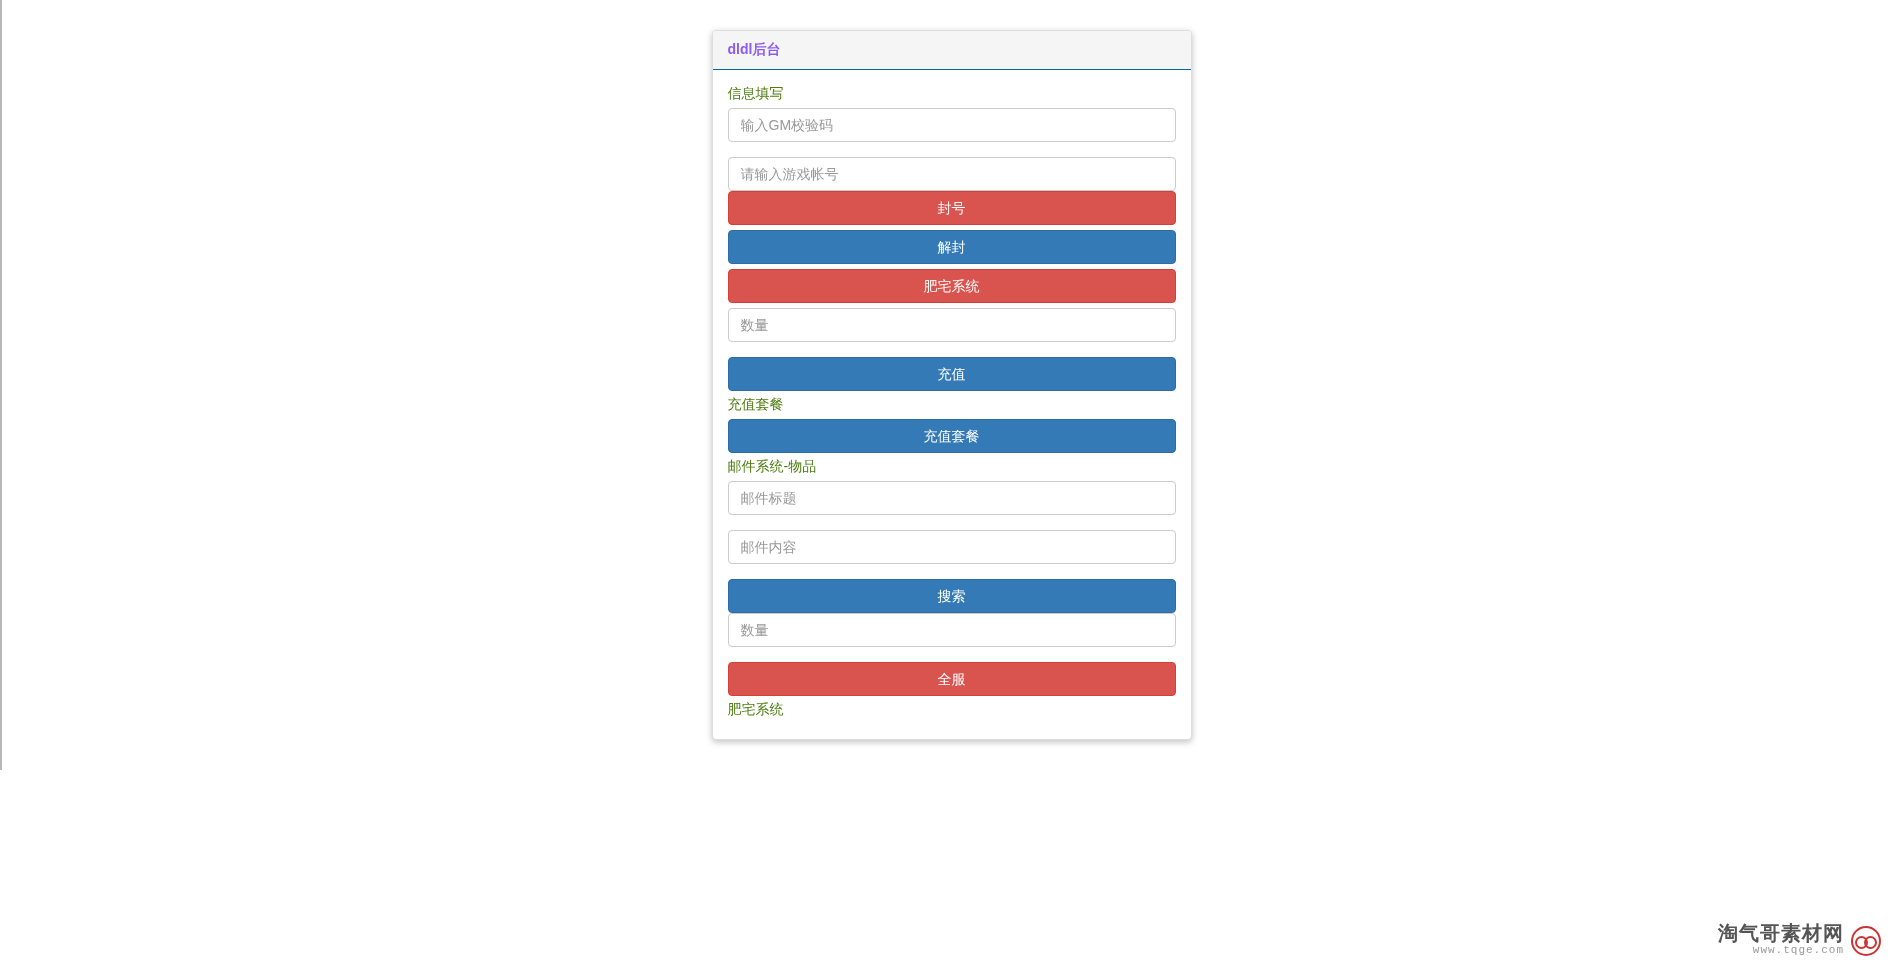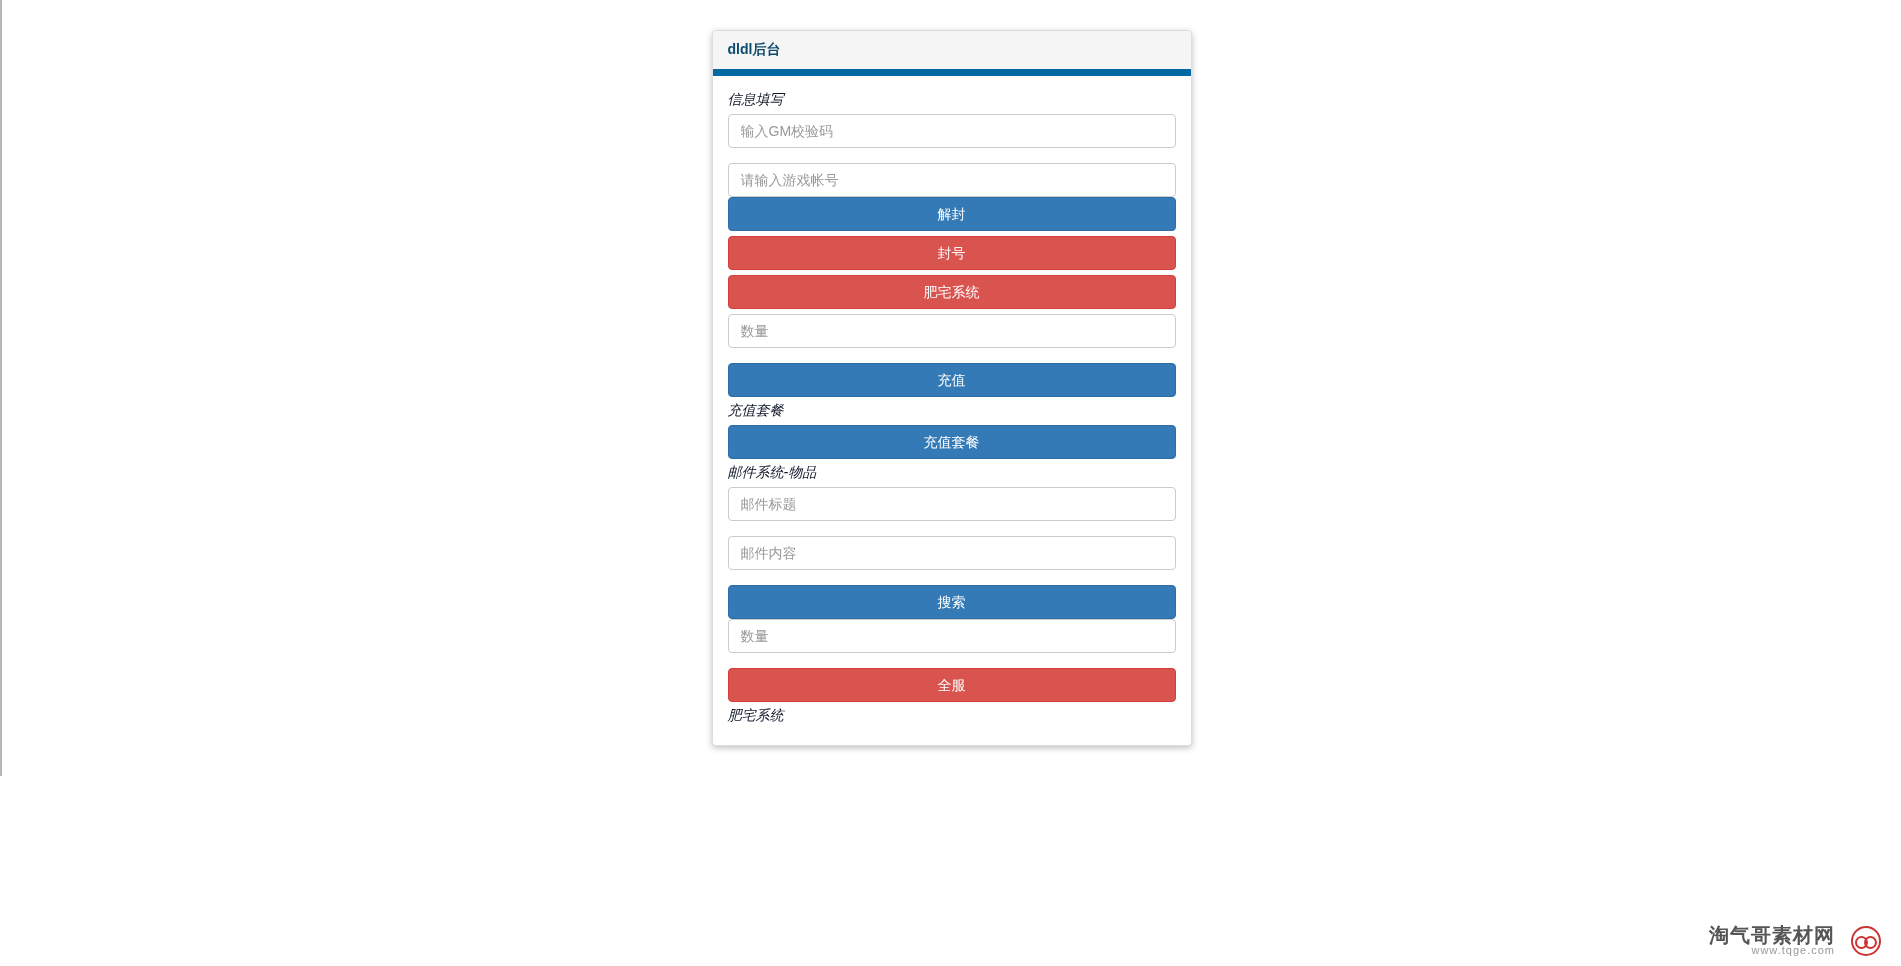--- a/index.html
+++ b/index.html
@@ -17,35 +17,34 @@
     .panel {
       width: 480px;
       margin: 30px auto;
       background: #fff;
       border: 1px solid #ddd;
       border-radius: 4px;
       box-shadow: 0 2px 6px rgba(0,0,0,0.25);
     }
     .panel-header {
       background: #f5f5f5;
-      border-bottom: 7px solid #0369a1;
+      border-bottom: 1px solid #0369a1;
       padding: 10px 15px;
       font-weight: bold;
       border-radius: 4px 4px 0 0;
-      color: #0c4a6e;
+      color: #8b5cf6;
     }
     .panel-body {
       padding: 15px;
     }
     .section-label {
       margin-top: 15px;
       margin-bottom: 5px;
-      color: #0f172a;
+      color: #4d7c0f;
       font-size: 14px;
-      font-style: italic;
     }
     .section-label:first-child {
       margin-top: 0;
     }
     .form-control {
       display: block;
       width: 100%;
       height: 34px;
       padding: 6px 12px;
       font-size: 14px;
@@ -91,22 +90,22 @@
     }
     .mt-5 {
       margin-top: 5px;
     }
     .watermark {
       position: fixed;
       right: 20px;
       bottom: 10px;
       display: flex;
       align-items: center;
-      gap: 16px;
-      font-family: Liberation Sans, sans-serif;
+      gap: 7px;
+      font-family: Liberation Mono, monospace;
       pointer-events: none;
       justify-content: space-between;
     }
     .watermark-text {
       text-align: right;
       line-height: 1;
     }
     .watermark-cn {
       font-size: 20px;
       font-weight: bold;
@@ -149,22 +148,22 @@
 </head>
 <body>
 
 <div class="panel">
   <div class="panel-header">dldl后台</div>
   <div class="panel-body">
 
     <div class="section-label">信息填写</div>
     <input type="text" class="form-control" placeholder="输入GM校验码" style="">
     <input type="text" class="form-control mb-10" placeholder="请输入游戏帐号" style="">
+    <button class="btn btn-danger">封号</button>
     <button class="btn btn-primary">解封</button>
-    <button class="btn btn-danger">封号</button>
     <button class="btn btn-danger">肥宅系统</button>
 
     <input type="text" class="form-control" placeholder="数量" style="">
     <button class="btn btn-primary">充值</button>
 
     <div class="section-label mt-5">充值套餐</div>
     <button class="btn btn-primary">充值套餐</button>
 
     <div class="section-label mt-5">邮件系统-物品</div>
     <input type="text" class="form-control" placeholder="邮件标题" style="">

